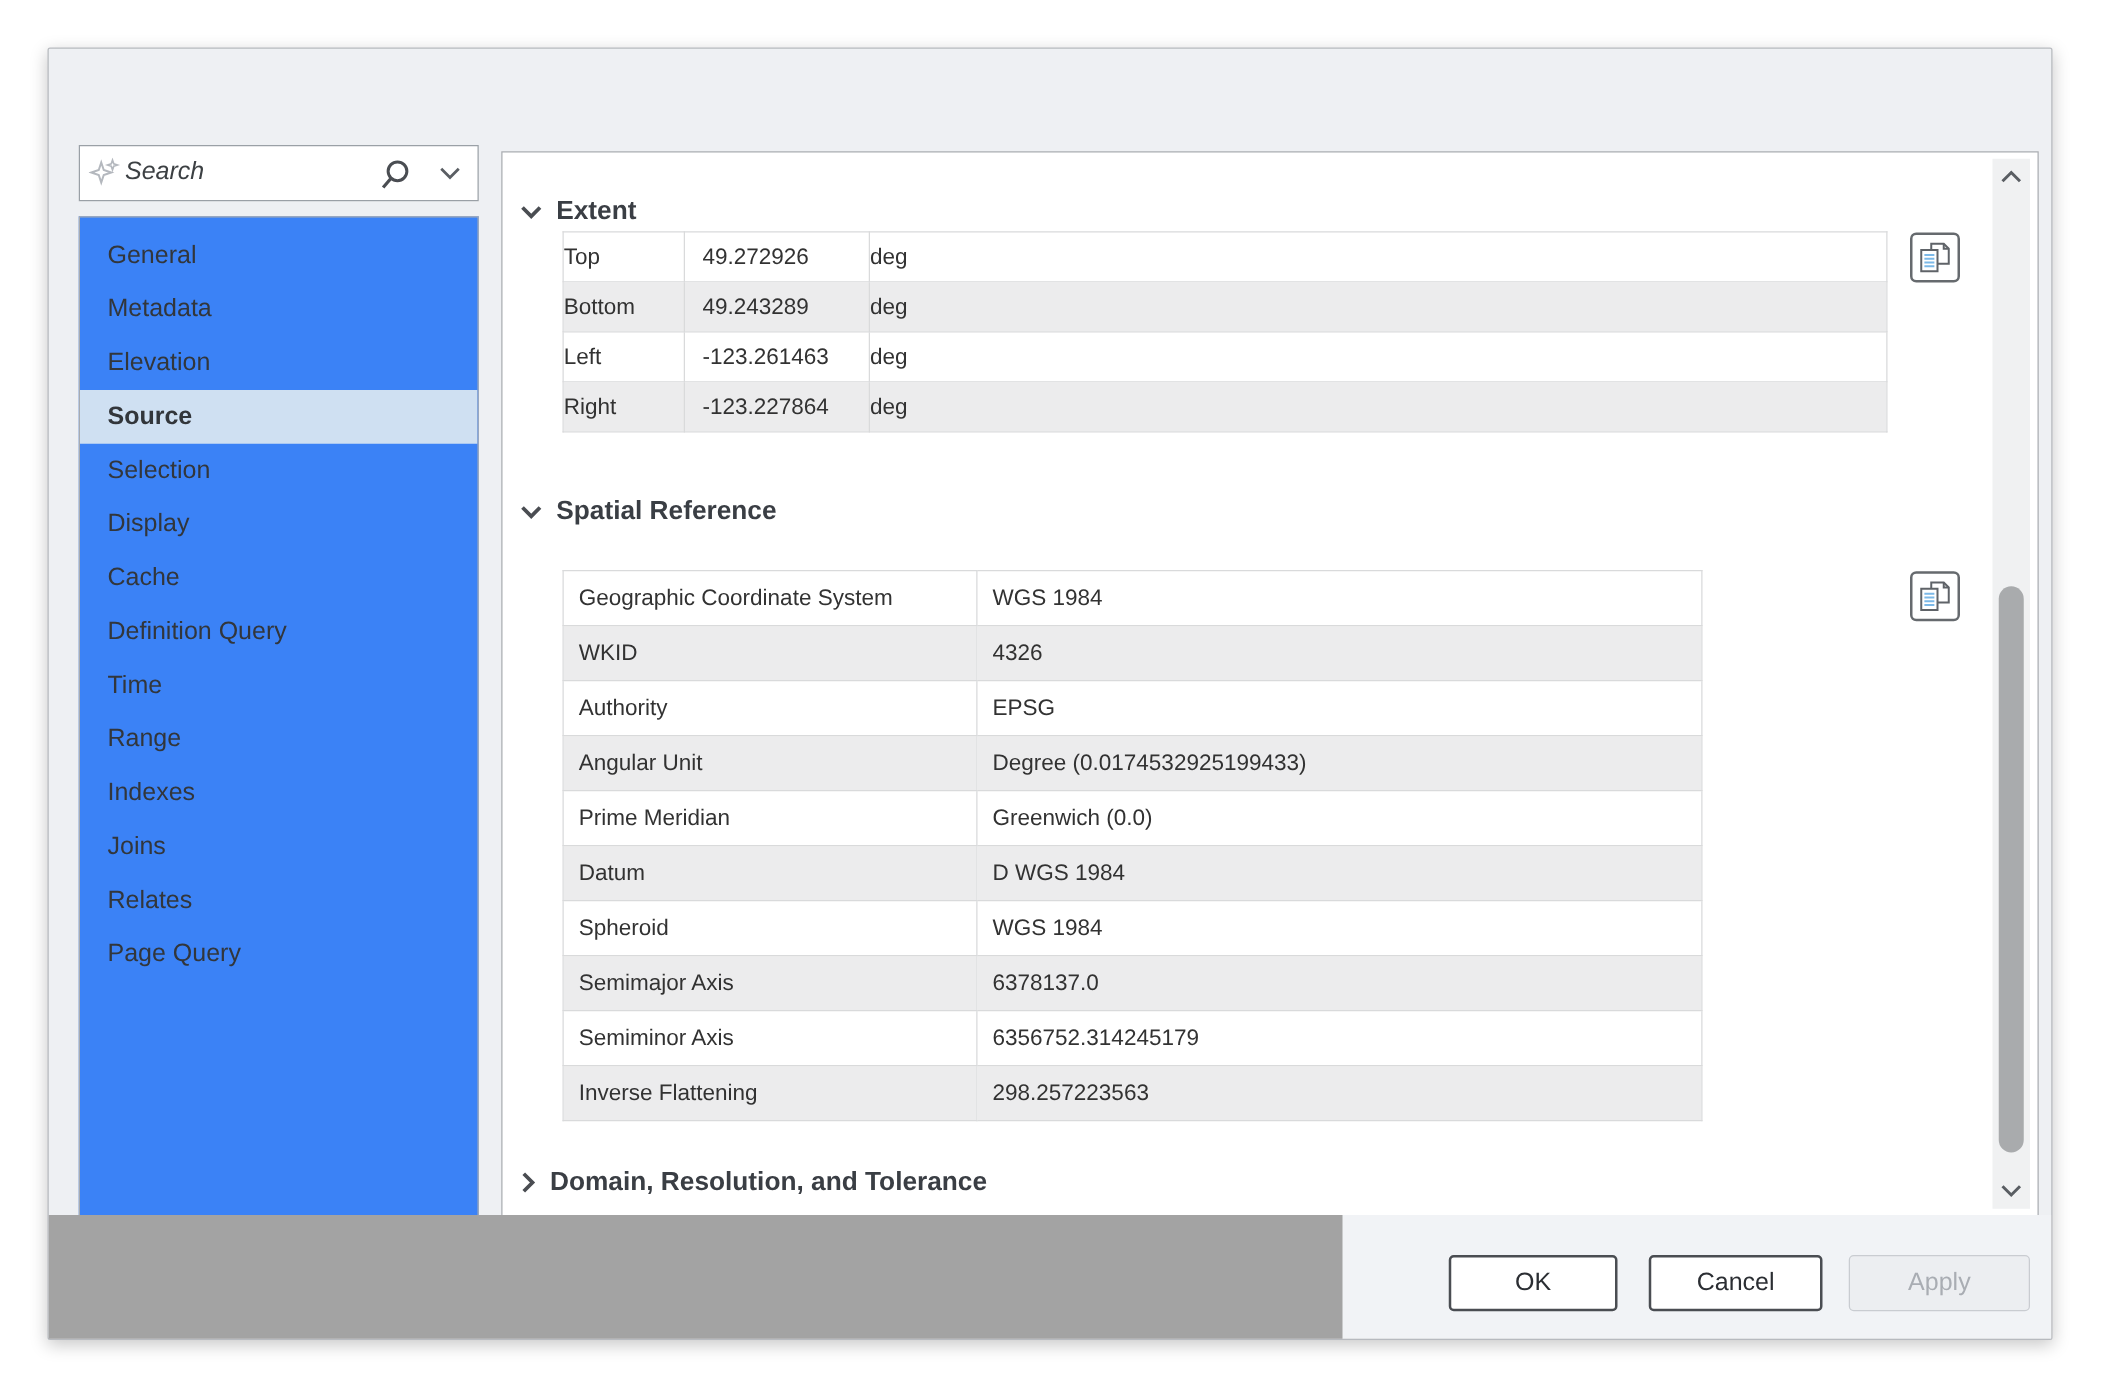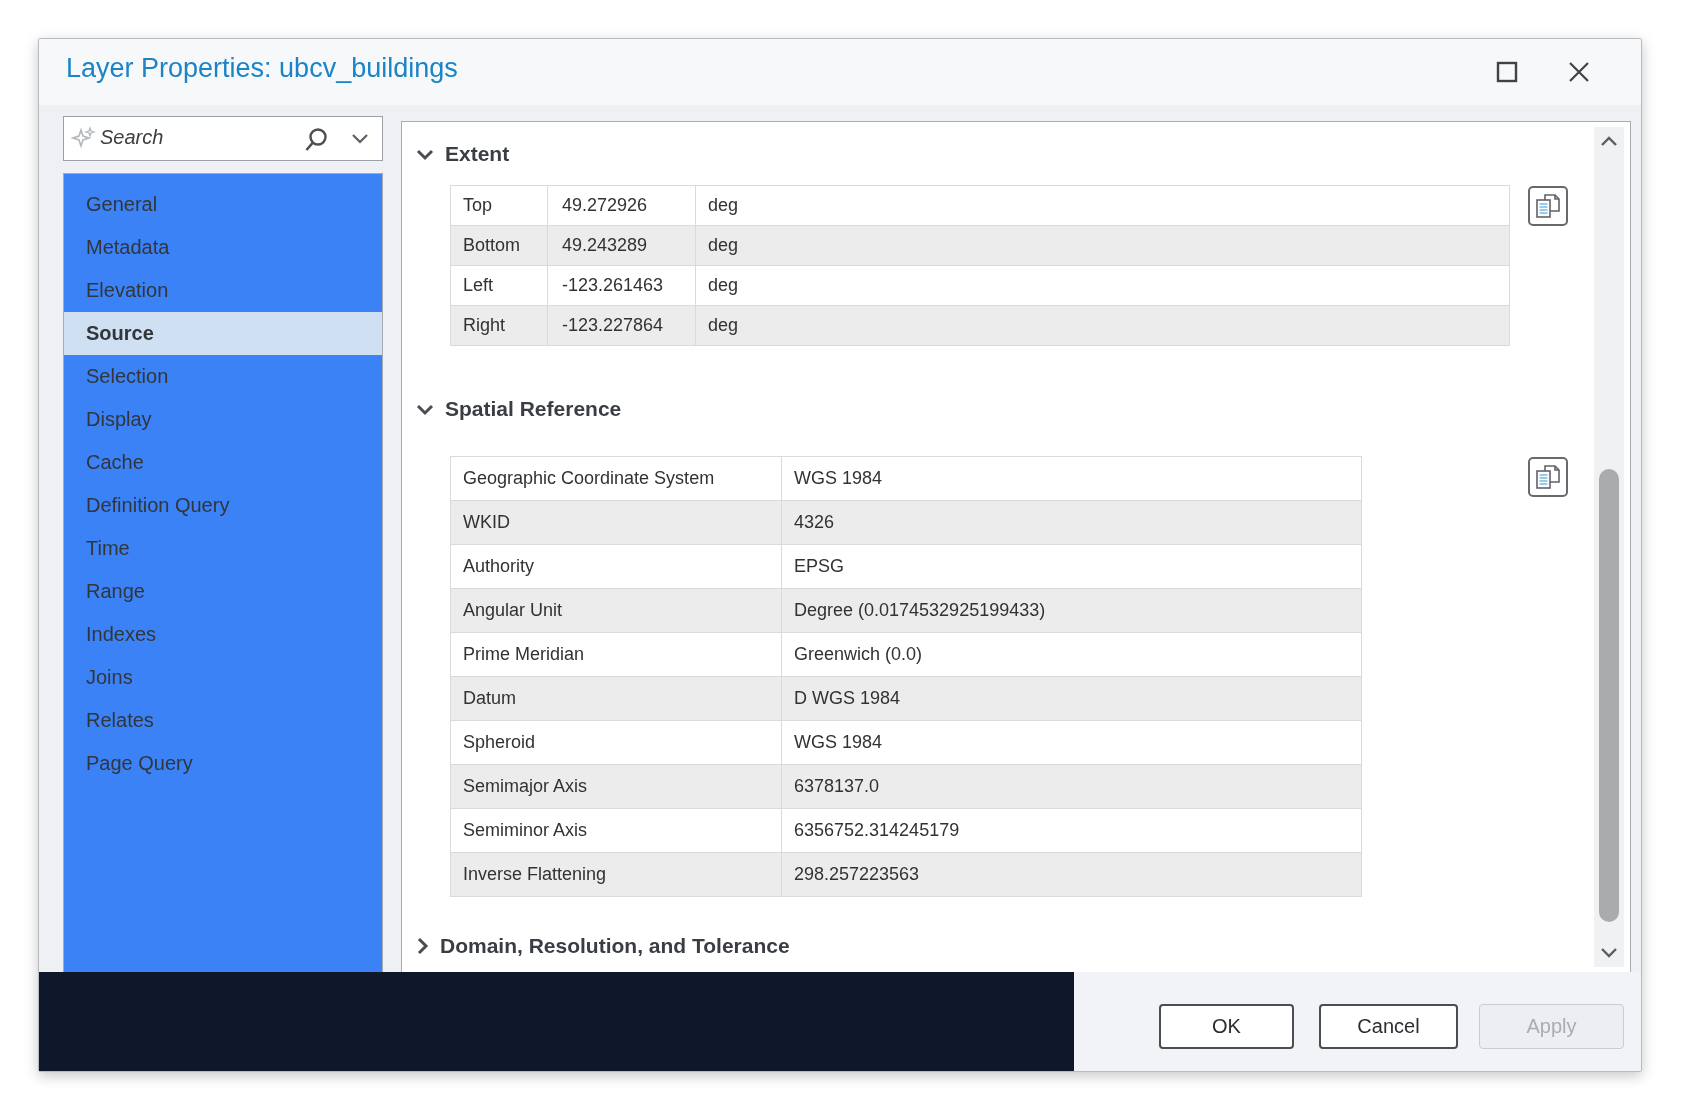--- a/index.html
+++ b/index.html
@@ -40,21 +40,21 @@
   .sec-head { position:absolute; left:14px; display:flex; align-items:center; gap:11px; }
   .sec-title { font-size:21px; font-weight:bold; color:#3a3e44; }
 
   table.props { border-collapse:collapse; position:absolute; left:48px;
     background:#ffffff; table-layout:fixed; }
   table.props td { border:1px solid #d9dadb; font-size:18px; color:#323232;
     overflow:hidden; white-space:nowrap; }
   table.props { border:1px solid #c3c5c8; }
   table.props tr:nth-child(even) td { background:#ececed; }
   #extent-table { top:63px; width:1060px; }
-  #extent-table td { height:40px; padding-left:12px; }
+  #extent-table td { height:40px; }
   #extent-table td.c-label { width:97px; }
   #extent-table td.c-value { width:148px; padding-left:14px; }
   #sr-table { top:334px; width:912px; }
   #sr-table td { height:44px; padding-left:12px; }
   #sr-table td.c-label { width:331px; }
 
   .copybtn { position:absolute; left:1126px; width:40px; height:40px; background:#fff;
     border:2px solid #666a6e; border-radius:5px; display:flex; align-items:center;
     justify-content:center; cursor:default; }
   .copy1 { top:64px; }
@@ -62,54 +62,37 @@
 
   
   .vscroll { position:absolute; right:6px; top:5px; width:30px; height:840px; background:#f0f1f2; }
   .scroll-arrow { position:absolute; left:0; width:30px; height:26px; display:flex;
     align-items:center; justify-content:center; }
   .scroll-up { top:2px; } .scroll-down { bottom:2px; }
   .vthumb { position:absolute; left:5px; top:342px; width:20px; height:453px;
     background:#a9abad; border-radius:11px; }
 
   
-  .footer { position:absolute; left:0; bottom:0; right:0; height:99px; background:#0f172a; }
+  .footer { position:absolute; left:0; bottom:0; right:0; height:99px; background:#a3a3a3; }
   .footer-focus { position:absolute; right:0; bottom:0; width:567px; height:99px; background:#f1f3f6; }
   .btn { position:absolute; top:32px; height:45px; background:#ffffff;
     border:2px solid #4a4d52; border-radius:4px; font-size:20px; color:#2b2e33;
     text-align:center; line-height:41px; cursor:default; }
   .btn-ok { left:1120px; width:135px; }
   .btn-cancel { left:1280px; width:139px; }
   .btn-apply { left:1440px; width:145px; background:#eceef1; border:1px solid #c9ccd1;
     color:#a9adb3; line-height:43px; }
 
   svg { display:block; }
 </style>
 </head>
 <body>
 
 <div class="dialog">
 
-  <div class="titlebar">
-    <div class="title">Layer Properties: ubcv_buildings</div>
-    <div class="winbtn max">
-      <span>
-        <svg width="22" height="22" viewBox="0 0 22 22">
-            <rect x="2" y="2" width="18" height="18" fill="none" stroke="#3f4246" stroke-width="2.4"></rect>
-          </svg>
-      </span>
-    </div>
-    <div class="winbtn close">
-      <span>
-        <svg width="24" height="24" viewBox="0 0 24 24">
-            <path d="M3 3 L21 21 M21 3 L3 21" stroke="#3f4246" stroke-width="2.2" fill="none"></path>
-          </svg>
-      </span>
-    </div>
-  </div>
 
   <div class="searchbox">
     <span class="sparkle">
       <svg width="26" height="26" viewBox="0 0 26 26">
         <path d="M10 4 L12 10 L18 12 L12 14 L10 20 L8 14 L2 12 L8 10 Z" fill="none" stroke="#b4b8be" stroke-width="1.6"></path>
         <path d="M19 2 L20 5 L23 6 L20 7 L19 10 L18 7 L15 6 L18 5 Z" fill="none" stroke="#b4b8be" stroke-width="1.3"></path>
       </svg>
     </span>
     <span class="search-placeholder">Search</span>
     <span class="mag">
@@ -137,21 +120,21 @@
       <div class="side-item">Time</div>
       <div class="side-item">Range</div>
       <div class="side-item">Indexes</div>
       <div class="side-item">Joins</div>
       <div class="side-item">Relates</div>
       <div class="side-item">Page Query</div>
     </div>
 
   <div class="panel">
 
-    <div class="sec-head" style="top:20px;">
+    <div class="sec-head" style="top:35px;">
       <span>
         <svg width="18" height="13" viewBox="0 0 18 13">
             <path d="M2 3 L9 10 L16 3" fill="none" stroke="#4a4d52" stroke-width="3"></path>
           </svg>
       </span>
       <span class="sec-title">Extent</span>
     </div>
     <table class="props" id="extent-table">
         <tbody id="extent-tbody">
           <tr>

